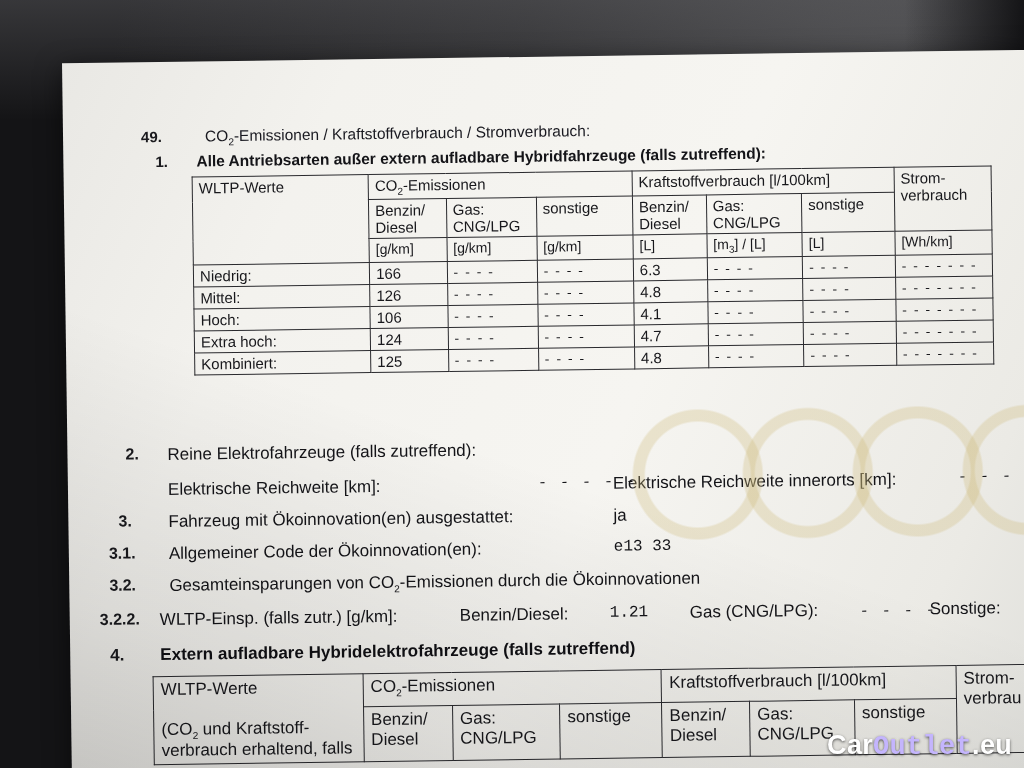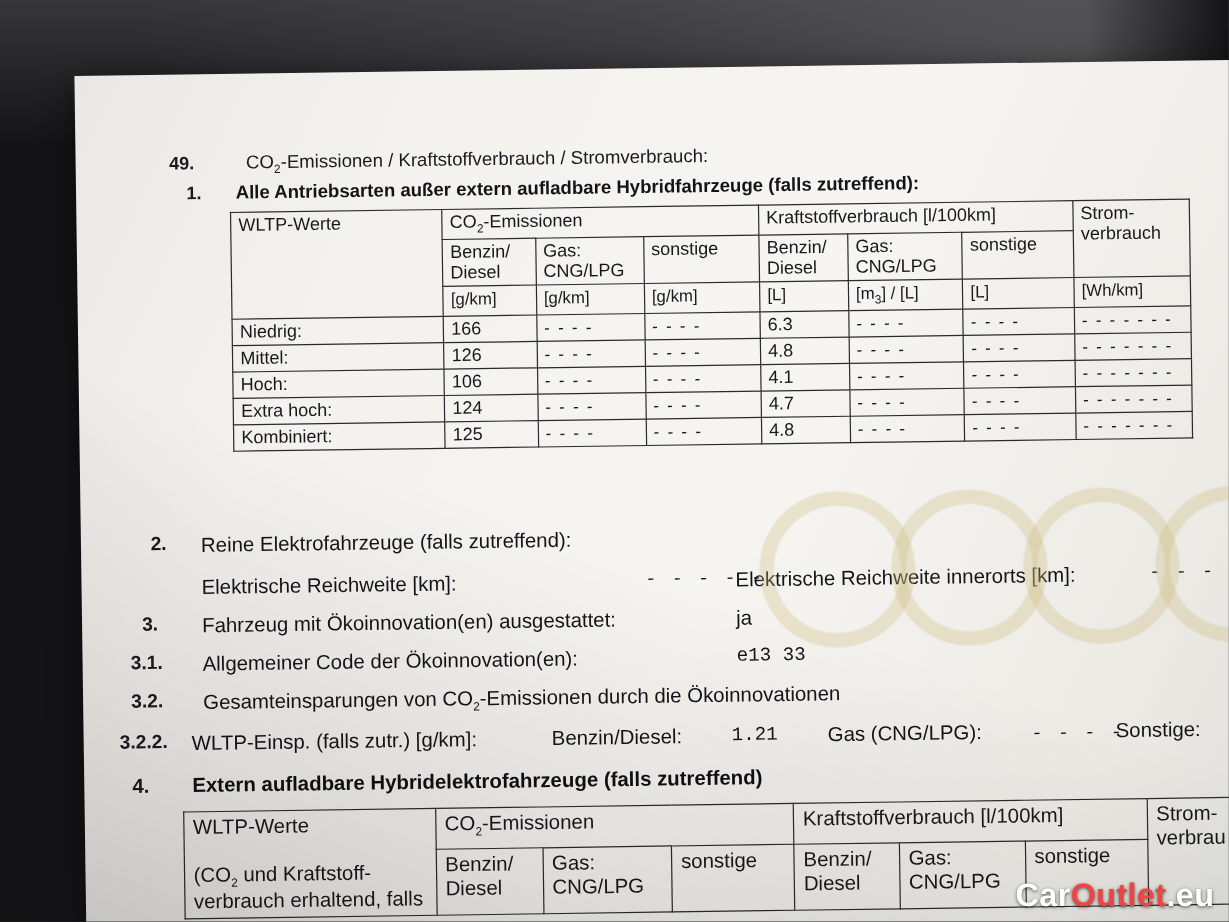--- a/index.html
+++ b/index.html
@@ -124,21 +124,21 @@
     right: 12px;
     bottom: 6px;
     font-size: 27px;
     font-weight: 700;
     letter-spacing: 0.3px;
     color: #ffffff;
     text-shadow: 0 1px 3px rgba(0,0,0,0.65);
     font-family: "Liberation Sans", sans-serif;
     z-index: 40;
   }
-  #watermark .wm-accent { color: #ef4444; }
+  #watermark .wm-accent { color: #c4b5fd; font-family: Liberation Mono, monospace; }
 </style>
 </head>
 <body>
 
 <div id="stage">
   <div class="bg-layer"></div>
   <div class="bg-sheen"></div>
   <div class="bg-dark-right"></div>
 
   <div id="paper">

